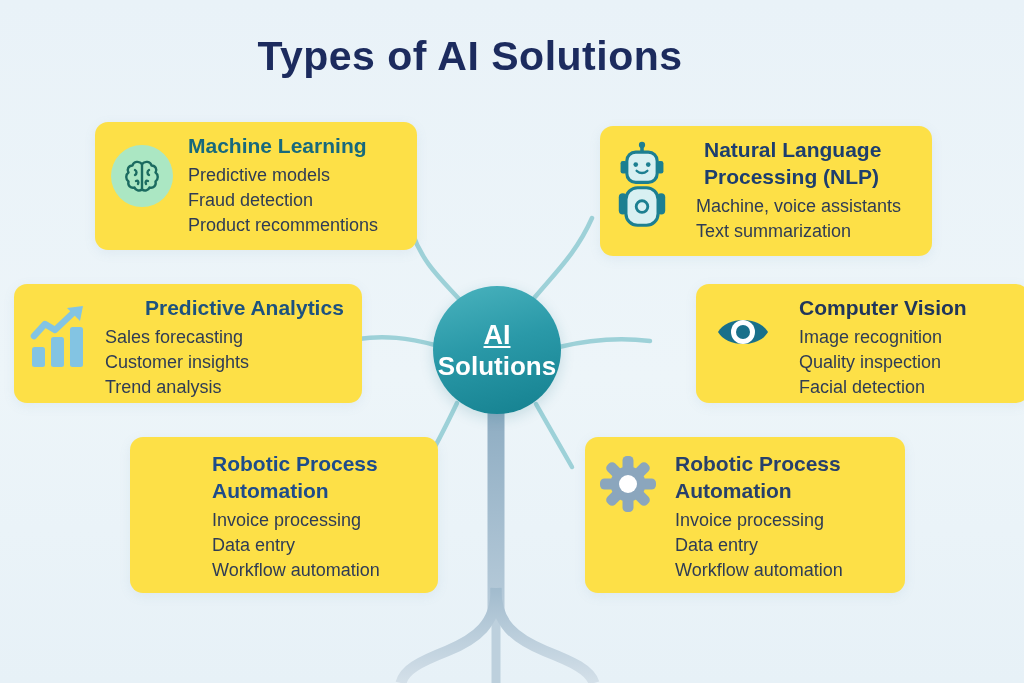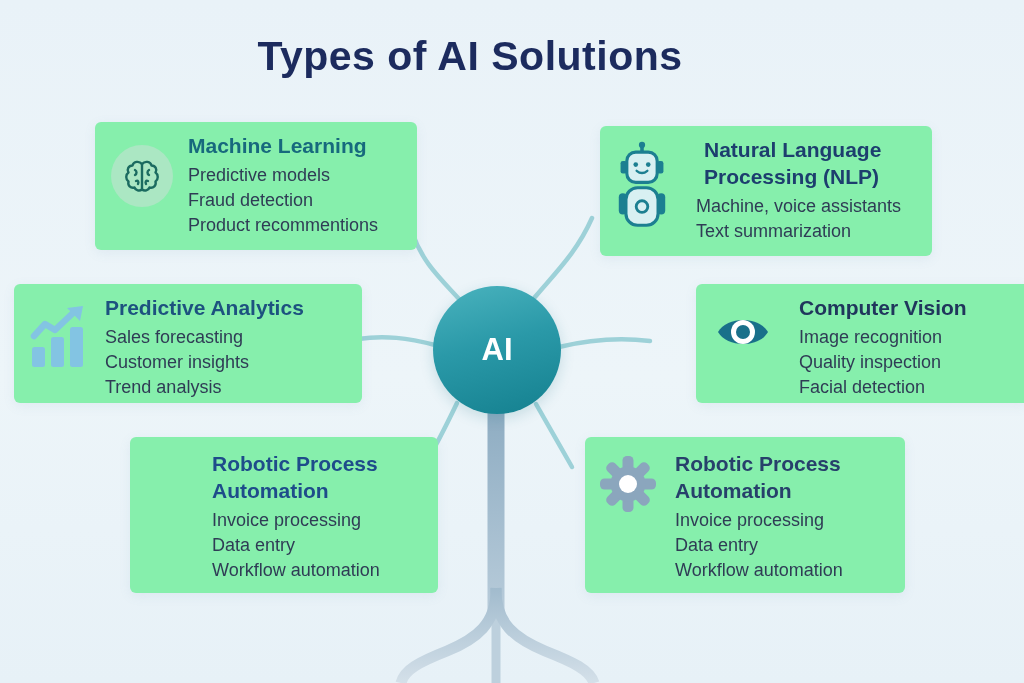--- a/index.html
+++ b/index.html
@@ -8,35 +8,35 @@
     font-family:"Liberation Sans", sans-serif;
     background:linear-gradient(180deg,#e9f2f8 0%, #edf5f9 55%, #e7f1f7 100%);
   }
   .stage{position:absolute;inset:0;width:827px;height:683px;}
   .page-title{
     position:absolute;left:0;top:33px;width:940px;text-align:center;
     font-size:41px;font-weight:800;color:#1c2b5e;letter-spacing:.5px;
   }
   .links-svg{position:absolute;left:0;top:0;z-index:1;}
   .card{
-    position:absolute;background:#86efac;border-radius:6px;z-index:2;
+    position:absolute;background:#fde047;border-radius:13px;z-index:2;
     box-shadow:0 3px 12px rgba(110,150,175,.10);
   }
   .card-text{position:absolute;}
   .card-title{font-size:21px;font-weight:700;line-height:27px;margin:0 0 4px 0;}
   .card-item{font-size:18px;line-height:25px;color:#2f3c55;}
   .icon-wrap{position:absolute;display:flex;align-items:center;justify-content:center;}
   .icon-circle{border-radius:50%;background:#abe7c3;}
   .center-node{
     position:absolute;left:433px;top:286px;width:128px;height:128px;border-radius:50%;
     background:linear-gradient(165deg,#4ab3be 0%, #2a99a8 45%, #14808f 100%);
     z-index:3;display:flex;flex-direction:column;align-items:center;justify-content:center;
     color:#ffffff;box-shadow:0 4px 14px rgba(20,110,125,.18);
   }
-  .center-line1{font-size:31px;font-weight:700;line-height:32px;}
+  .center-line1{font-size:27px;font-weight:700;line-height:32px;text-decoration:underline;}
   .center-line2{font-size:26px;font-weight:600;line-height:30px;}
 </style>
 </head>
 <body>
 
 <div class="stage">
 
   <svg class="links-svg" width="1024" height="683" viewBox="0 0 1024 683">
     <defs>
       <linearGradient id="trunkGrad" x1="0" y1="400" x2="0" y2="683" gradientUnits="userSpaceOnUse">
@@ -118,21 +118,21 @@
         <g fill="#83c4e3">
           <rect x="3" y="42" width="13" height="20" rx="2.5"></rect>
           <rect x="22" y="32" width="13" height="30" rx="2.5"></rect>
           <rect x="41" y="22" width="13" height="40" rx="2.5"></rect>
         </g>
         <path d="M5 31 L16 19 L26 25 L44 8" fill="none" stroke="#83c4e3" stroke-width="6.5" stroke-linecap="round" stroke-linejoin="round"></path>
         <polygon points="38,3 54,1 51,16" fill="#83c4e3"></polygon>
       </svg>
     </div>
     <div class="card-text" style="left:91px;top:10px;width:250px;">
-      <div class="card-title" style="color: rgb(29, 82, 127);">Predictive Analytics</div>
+      <div class="card-title" style="color: rgb(29, 82, 127); margin-left: 40px;">Predictive Analytics</div>
       <div class="card-item">Sales forecasting</div>
       <div class="card-item">Customer insights</div>
       <div class="card-item">Trend analysis</div>
     </div>
   </div>
 
   <div class="card" style="left:652px;top:284px;width:333px;height:119px;margin-left:44px;">
     <div class="icon-wrap" style="left:20px;top:25px;width:54px;height:46px;">
       <svg width="54" height="46" viewBox="0 0 54 46">
         <path d="M2 23 C 11 7 43 7 52 23 C 43 39 11 39 2 23 Z" fill="#19708a"></path>
@@ -173,15 +173,16 @@
     <div class="card-text" style="left:90px;top:13px;width:210px;">
       <div class="card-title" style="color: rgb(39, 64, 107);">Robotic Process Automation</div>
       <div class="card-item">Invoice processing</div>
       <div class="card-item">Data entry</div>
       <div class="card-item">Workflow automation</div>
     </div>
   </div>
 
   <div class="center-node">
     <div class="center-line1">AI</div>
+    <div class="center-line2">Solutions</div>
   </div>
 
 </div>
 
 </body></html>

